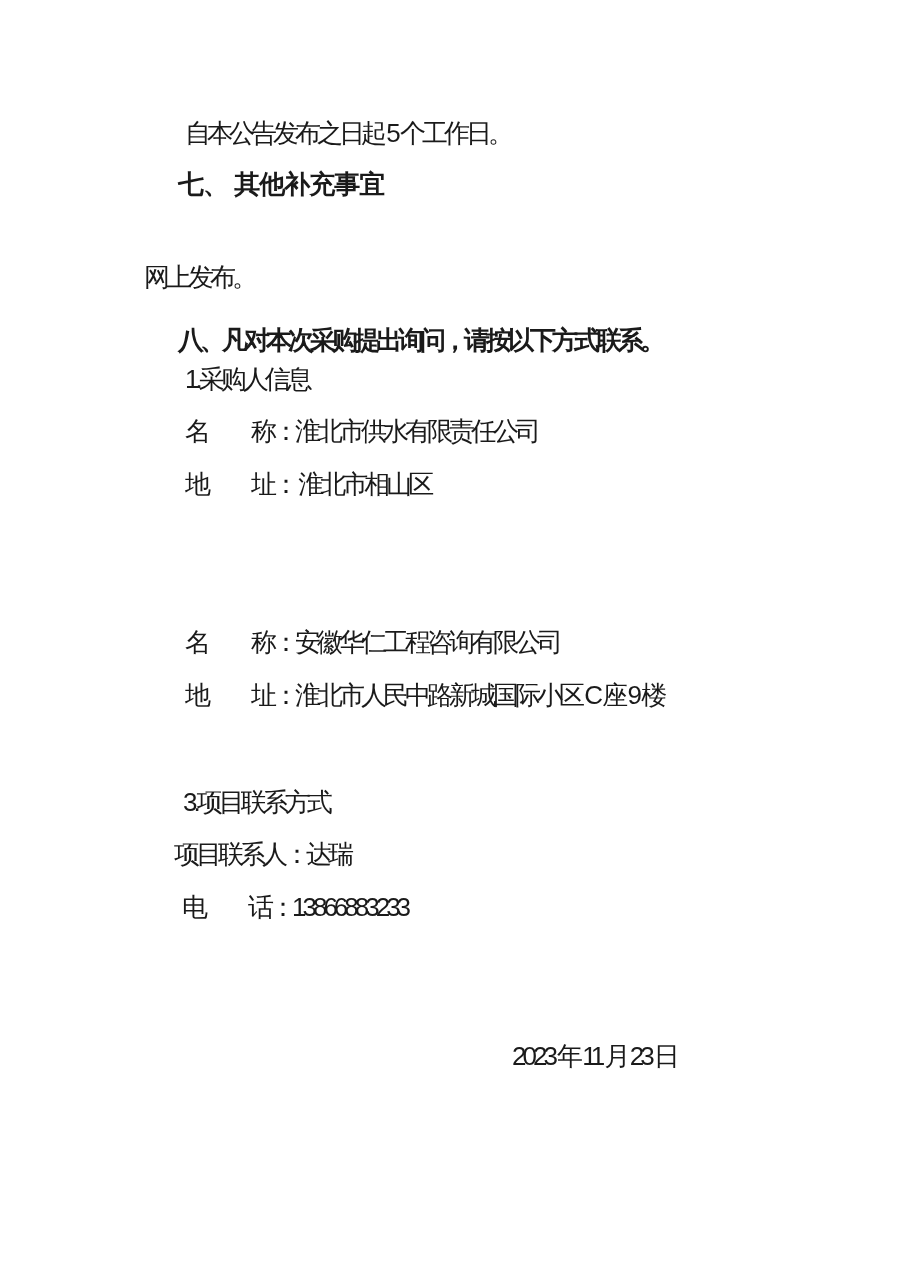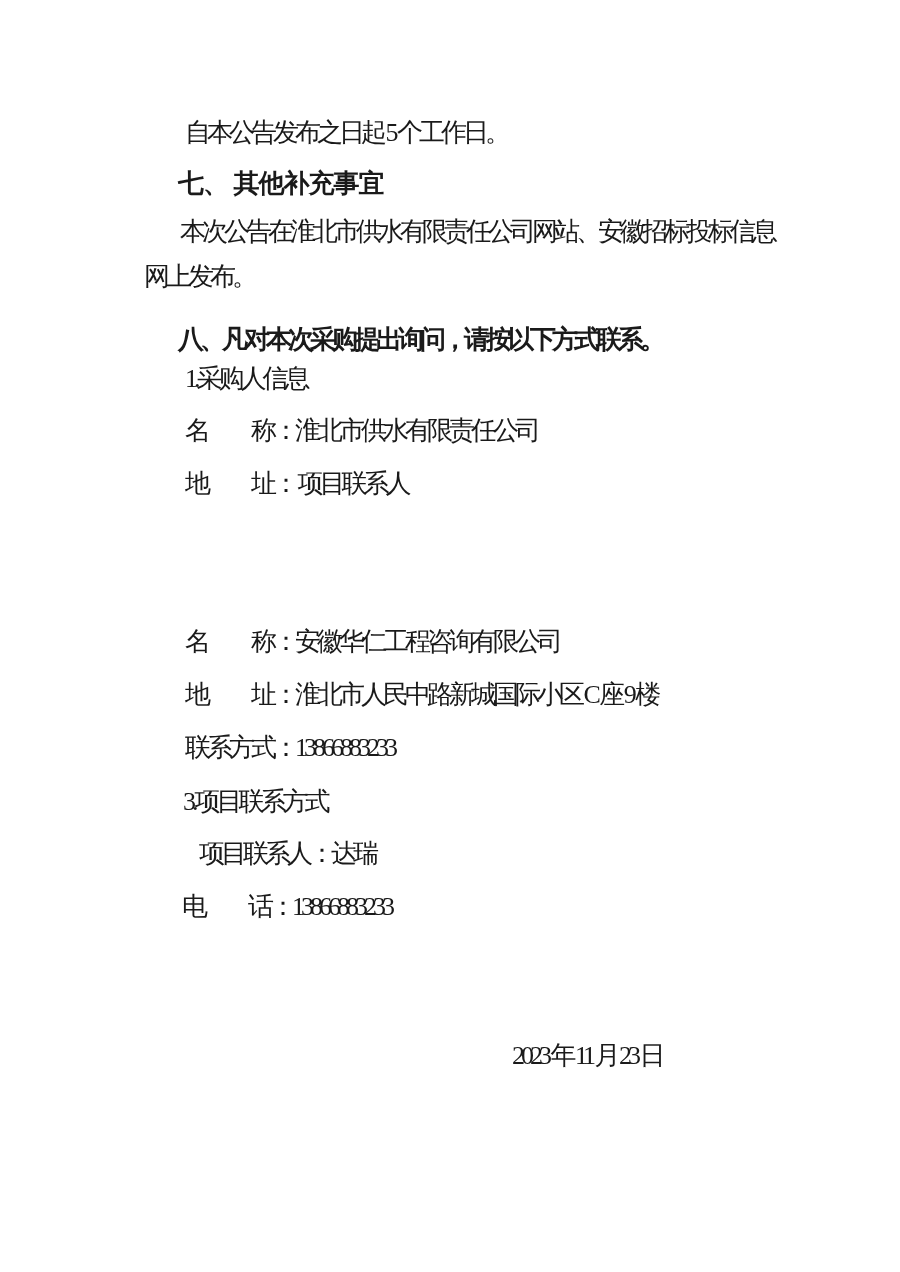--- a/index.html
+++ b/index.html
@@ -8,21 +8,21 @@
     width: 900px;
     height: 1272px;
     background: #ffffff;
     overflow: hidden;
   }
   .page {
     position: relative;
     width: 900px;
     height: 952px;
     background: #ffffff;
-    font-family: Liberation Serif, serif;
+    font-family: Liberation Sans, sans-serif;
     color: #1a1a1a;
   }
   .line {
     position: absolute;
     font-size: 26px;
     line-height: 30px;
     white-space: pre;
     letter-spacing: -4px;
   }
   .mild { letter-spacing: -1px; }
@@ -30,41 +30,39 @@
 </style>
 </head>
 <body>
 
 <div class="page">
 
   <div class="line" style="left:185px; top:118px">自本公告发布之日起 5 个工作日。</div>
 
   <div class="line bold mild" style="left:178px; top:169px">七、 其他补充事宜</div>
 
-  <div class="line" style="left:180px; top:217px">本次公告在淮北市供水有限责任公司网站、安徽招标投标信息</div>
 
   <div class="line" style="left:144px; top:262px">网上发布。</div>
 
   <div class="line bold" style="left:178px; top:325px">八、凡对本次采购提出询问，请按以下方式联系。</div>
 
   <div class="line" style="left:185px; top:364px">1.采购人信息</div>
 
   <div class="line" style="left:185px; top:416px">名　　称：淮北市供水有限责任公司</div>
 
-  <div class="line" style="left:185px; top:469px">地　　址： 项目联系人</div>
+  <div class="line" style="left:185px; top:469px">地　　址： 淮北市相山区</div>
 
 
 
   <div class="line" style="left:185px; top:627px">名　　称：安徽华仁工程咨询有限公司</div>
 
   <div class="line" style="left:185px; top:680px">地　　址：淮北市人民中路新城国际小区 C 座 9 楼</div>
 
-  <div class="line" style="left:185px; top:733px">联系方式：13866883233</div>
 
   <div class="line" style="left:183px; top:787px">3.项目联系方式</div>
 
-  <div class="line" style="left:199px; top:839px">项目联系人：达瑞</div>
+  <div class="line" style="left:174px; top:839px">项目联系人：达瑞</div>
 
   <div class="line" style="left:182px; top:892px">电　　话：13866883233</div>
 
   <div class="line" style="left:512px; top:1041px">2023 年 11 月 23 日</div>
 
 </div>
 
 </body></html>

